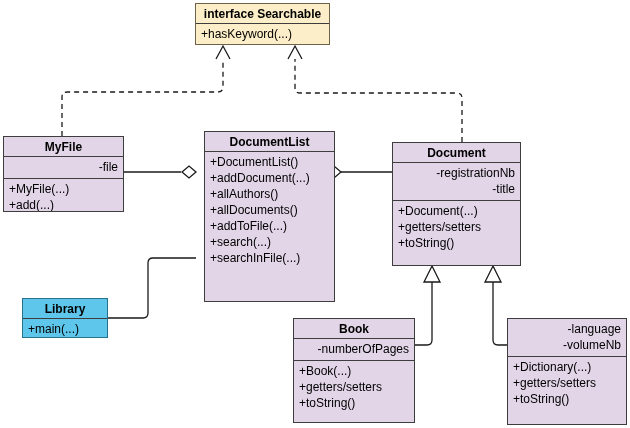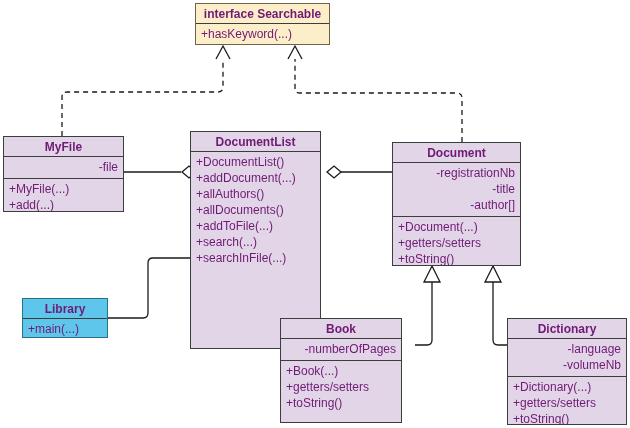--- a/index.html
+++ b/index.html
@@ -1,18 +1,18 @@
 <!DOCTYPE html>
 <html><head>
 <meta charset="utf-8">
 <style>
   html,body { margin:0; padding:0; background:#fff; }
   .canvas {
     position:relative; width:630px; height:428px; background:#ffffff;
-    font-family:"Liberation Sans", sans-serif; color:#701a75; overflow:hidden;
+    font-family:"Liberation Sans", sans-serif; color:#000000; overflow:hidden;
   }
   .wires { position:absolute; left:0; top:0; z-index:0; }
   .uml-class {
     position:absolute; z-index:1; box-sizing:border-box;
     background:#e1d5e7; border:1px solid #3d3d3d;
     font-size:12px; overflow:hidden;
   }
   .uml-class.interface { background:#fceec8; border-color:#6e6247; }
   .uml-class.library   { background:#5ec6ea; border-color:#27718c; }
   .uml-title {
@@ -76,68 +76,66 @@
     <div class="uml-title">MyFile</div>
     <div class="uml-sec sep">
       <div class="uml-row">-file</div>
     </div>
     <div class="uml-sec">
       <div class="uml-row">+MyFile(...)</div>
       <div class="uml-row">+add(...)</div>
     </div>
   </div>
 
-  <div class="uml-class" style="left:190px; top:131px; width:131px; height:218px;">
+  <div class="uml-class" style="left:204px; top:131px; width:131px; height:171px;">
     <div class="uml-title">DocumentList</div>
     <div class="uml-sec">
       <div class="uml-row">+DocumentList()</div>
       <div class="uml-row">+addDocument(...)</div>
       <div class="uml-row">+allAuthors()</div>
       <div class="uml-row">+allDocuments()</div>
       <div class="uml-row">+addToFile(...)</div>
       <div class="uml-row">+search(...)</div>
       <div class="uml-row">+searchInFile(...)</div>
     </div>
   </div>
 
   <div class="uml-class" style="left:392px; top:142px; width:129px; height:124px;">
     <div class="uml-title">Document</div>
     <div class="uml-sec sep">
       <div class="uml-row">-registrationNb</div>
       <div class="uml-row">-title</div>
-      <div class="uml-row">-author[]</div>
     </div>
     <div class="uml-sec">
       <div class="uml-row">+Document(...)</div>
       <div class="uml-row">+getters/setters</div>
       <div class="uml-row">+toString()</div>
     </div>
   </div>
 
   <div class="uml-class library" style="left:22px; top:298px; width:86px; height:40px;">
     <div class="uml-title">Library</div>
     <div class="uml-sec">
       <div class="uml-row">+main(...)</div>
     </div>
   </div>
 
-  <div class="uml-class" style="left:280px; top:318px; width:122px; height:105px;">
+  <div class="uml-class" style="left:293px; top:318px; width:122px; height:105px;">
     <div class="uml-title">Book</div>
     <div class="uml-sec sep">
       <div class="uml-row">-numberOfPages</div>
     </div>
     <div class="uml-sec">
       <div class="uml-row">+Book(...)</div>
       <div class="uml-row">+getters/setters</div>
       <div class="uml-row">+toString()</div>
     </div>
   </div>
 
   <div class="uml-class" style="left:507px; top:318px; width:120px; height:107px;">
-    <div class="uml-title">Dictionary</div>
     <div class="uml-sec sep">
       <div class="uml-row">-language</div>
       <div class="uml-row">-volumeNb</div>
     </div>
     <div class="uml-sec">
       <div class="uml-row">+Dictionary(...)</div>
       <div class="uml-row">+getters/setters</div>
       <div class="uml-row">+toString()</div>
     </div>
   </div>

